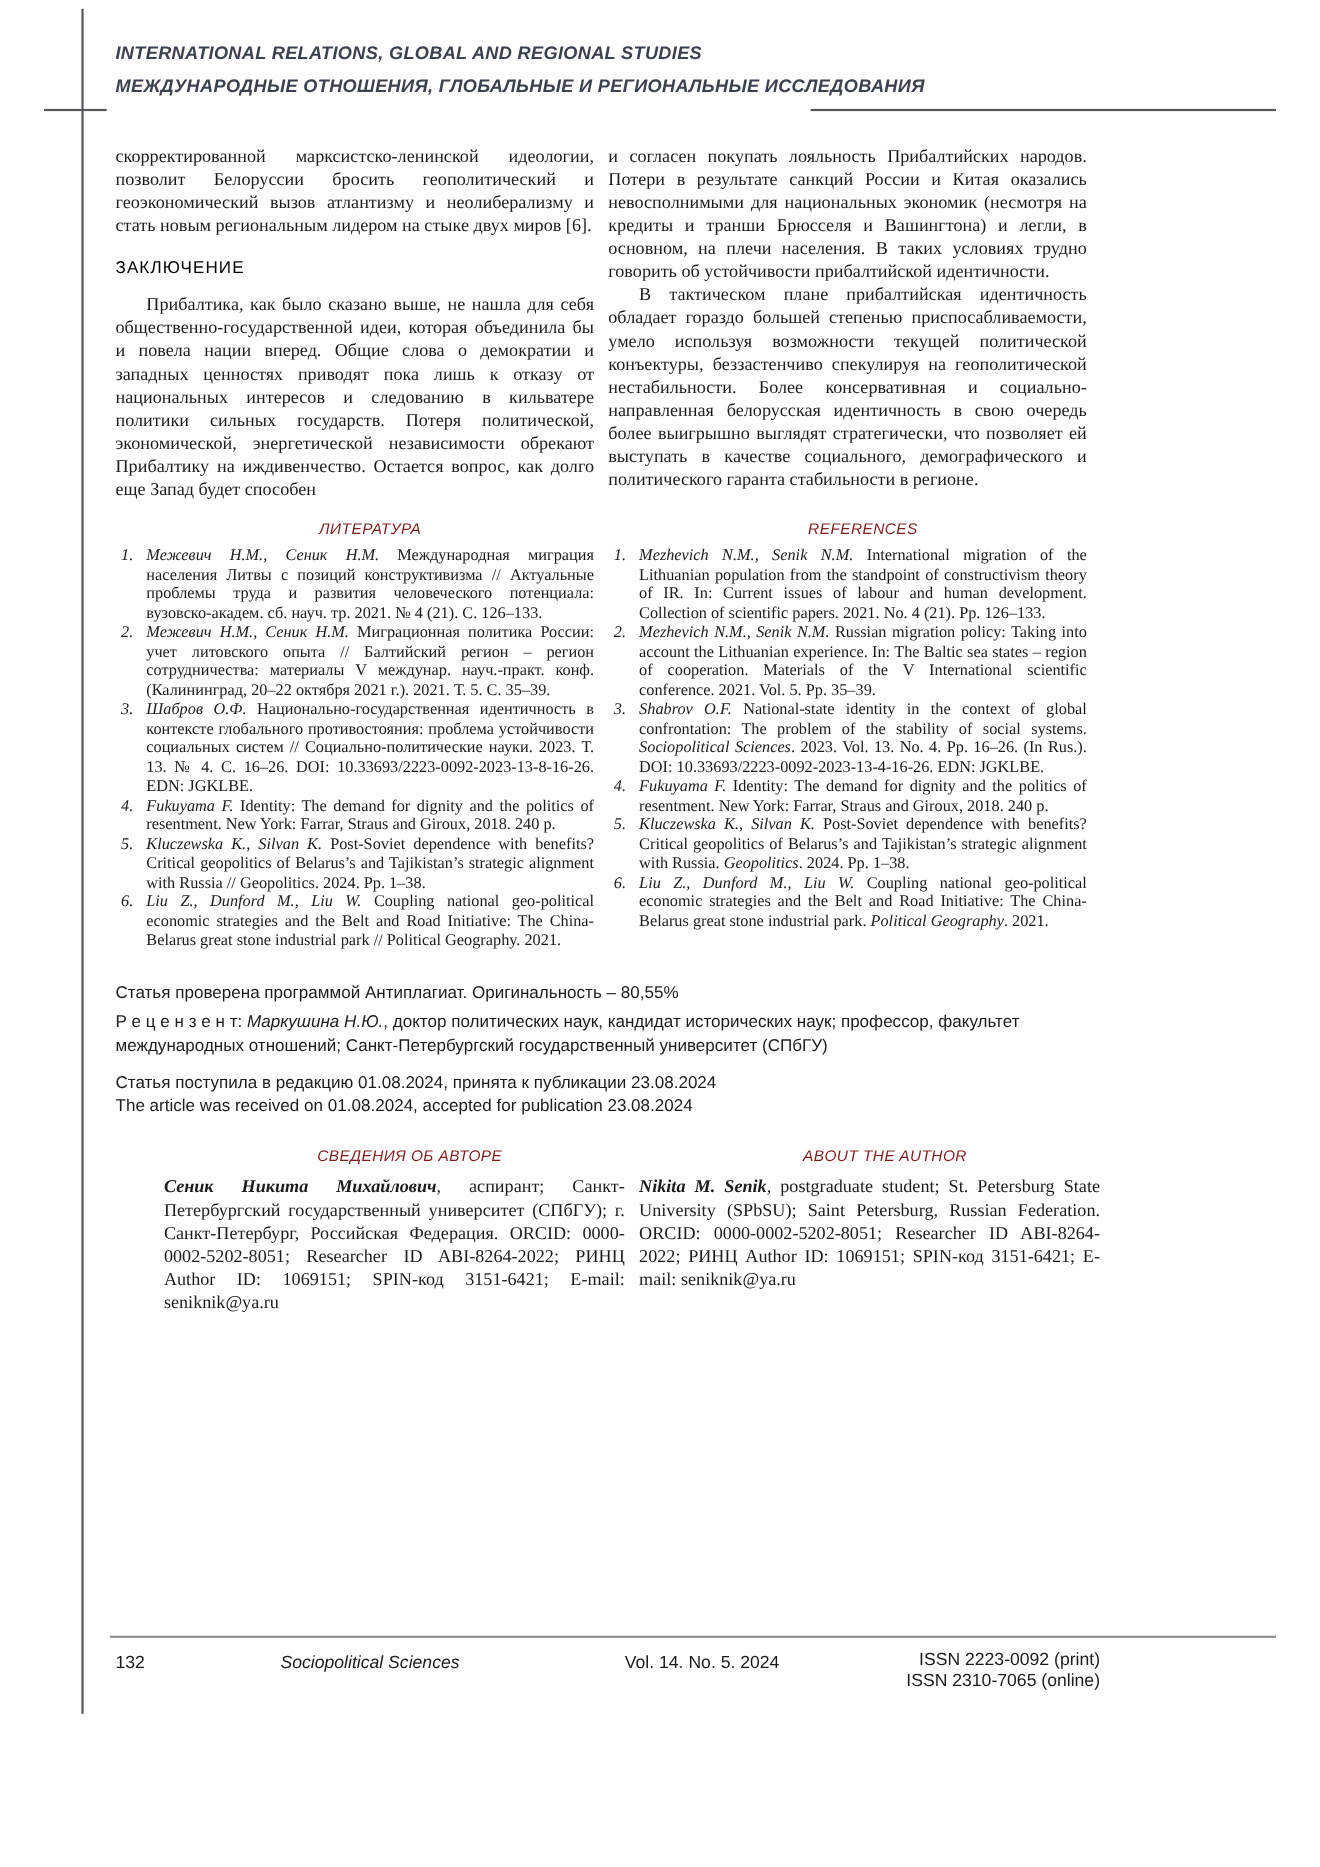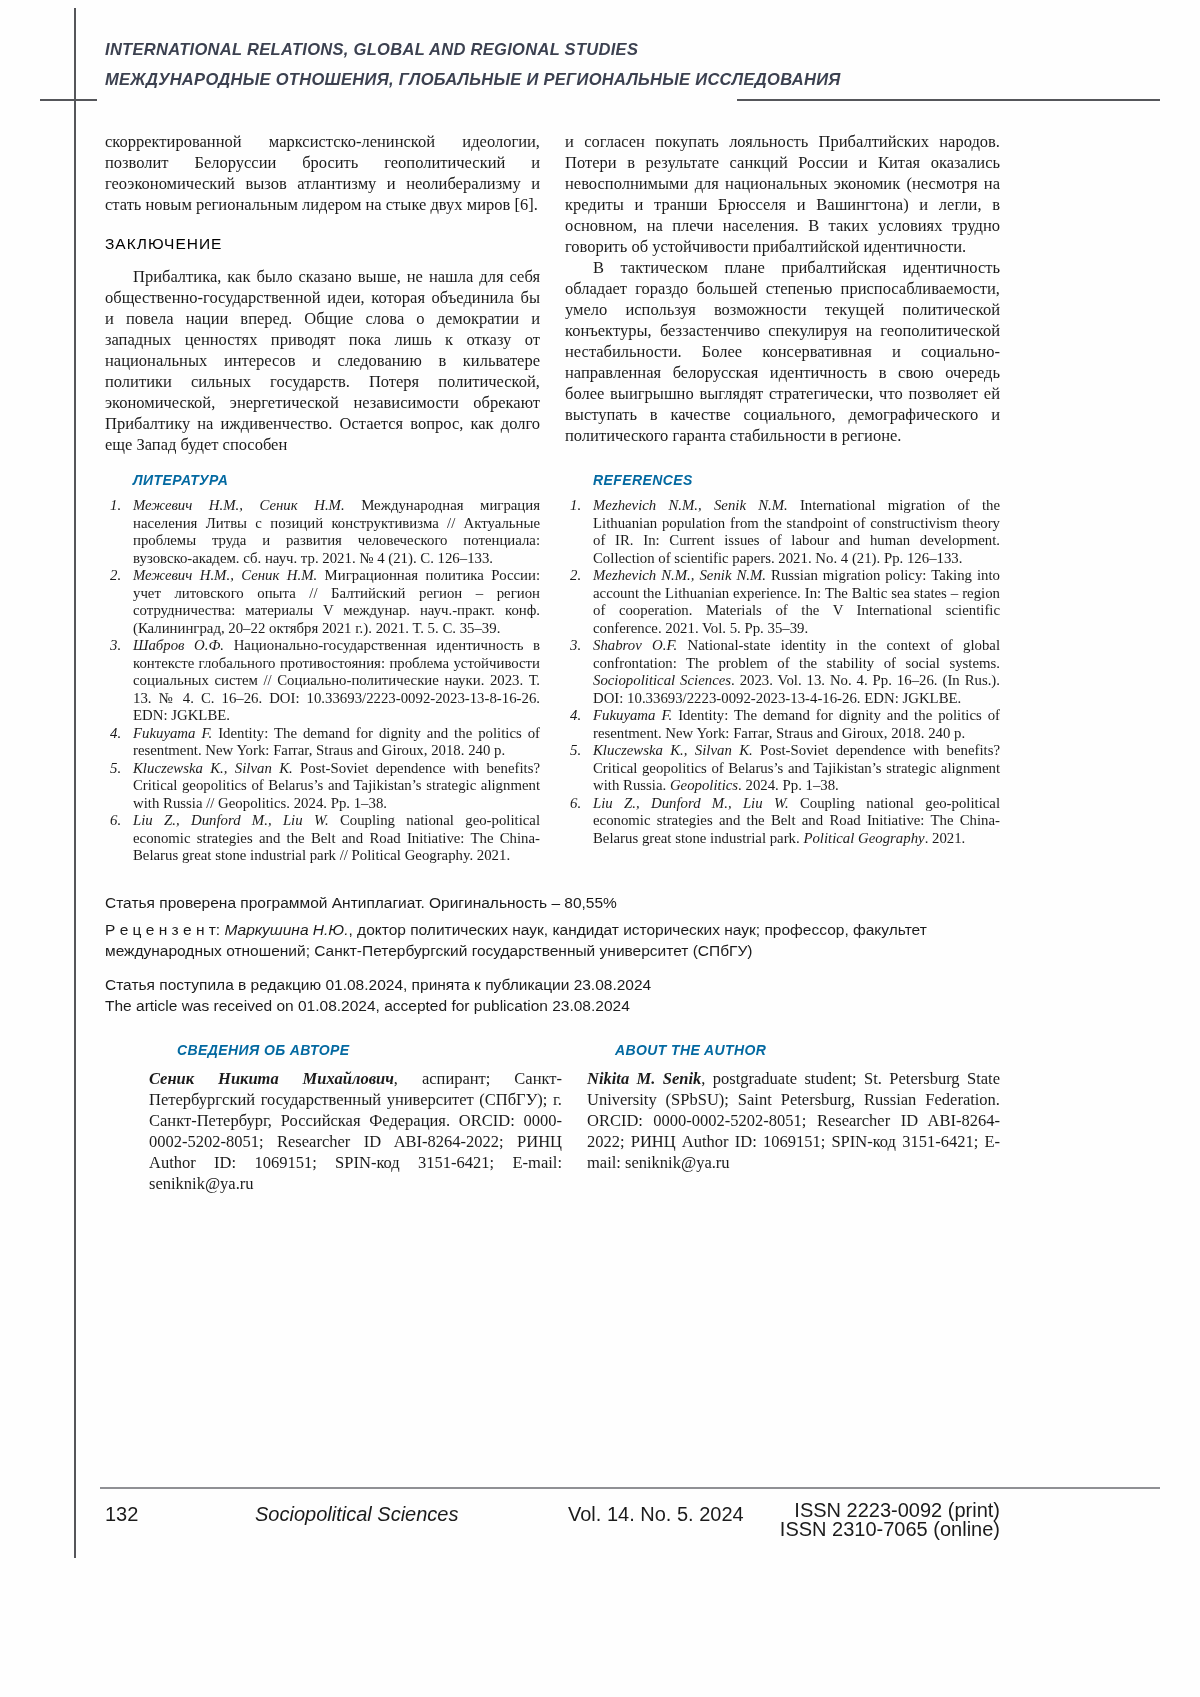--- a/index.html
+++ b/index.html
@@ -11,49 +11,49 @@
   .vline { position:absolute; left:74px; top:8px; width:2px; height:1550px; background:#55565a; }
   .rule { position:absolute; height:2px; background:#55565a; }
   .rule-top-left { left:40px; top:99px; width:57px; }
   .rule-top-right { left:737px; top:99px; width:423px; }
   .running-head {
     position:absolute; left:105px; top:34px; width:800px;
     font-family:"Liberation Sans", sans-serif; font-style:italic; font-weight:bold;
     font-size:16.5px; line-height:30px; color:#3c4150; letter-spacing:0.3px;
   }
   .content { position:absolute; left:105px; top:131px; width:895px; }
-  .cols { display:flex; gap:25px; }
+  .cols { display:flex; gap:13px; }
   .col { width:435px; }
   .body-p { font-size:16.5px; line-height:21px; text-align:justify; hyphens:auto; }
   .indent { text-indent:28px; }
   .section-heading {
     font-family:"Liberation Sans", sans-serif; font-weight:400; font-size:15.5px;
     letter-spacing:1px; color:#000000; margin:20px 0 13px 0;
   }
   .lit { margin-top:17px; }
   .lit-heading {
-    font-family:"Liberation Sans", sans-serif; font-style:italic; font-weight:700;
-    font-size:14px; letter-spacing:0.4px; color:#0369a1; margin:0 0 9px 28px;
+    font-family:"Liberation Sans", sans-serif; font-style:italic; font-weight:400;
+    font-size:14px; letter-spacing:0.4px; color:#7f1d1d; margin:0 0 9px 28px;text-align:center;
   }
   .ref-list { list-style:none; counter-reset:refc; font-size:14.8px; line-height:17.5px; }
   .ref-list li {
     counter-increment:refc; position:relative; padding-left:28px;
     text-align:justify; hyphens:auto;
   }
   .ref-list li::before { content:counter(refc) "."; position:absolute; left:5px; font-style:italic; }
   .seg-i { font-style:italic; }
   .seg-b { font-weight:bold;font-style:italic; }
   .seg-bi { font-weight:bold; font-style:italic; }
   .meta { margin-top:27px; font-family:"Liberation Sans", sans-serif; font-size:15.5px; line-height:21px; color:#1b1b1b; }
   .meta .reviewer { margin-top:6px; width:895px; }
   .dates-block { margin-top:13px; }
   .about { margin-top:26px;margin-left:44px; }
   .about-h { margin-bottom:10px; }
   .footer-rule { position:absolute; left:100px; top:1487px; width:1060px; height:2px; background:#8f9094; }
-  .f-item { position:absolute; top:1503px; font-family:"Liberation Sans", sans-serif; font-size:20px; color:#1b1b1b; }
+  .f-item { position:absolute; top:1503px; font-family:"Liberation Sans", sans-serif; font-size:16px; color:#1b1b1b; }
   .f-page { left:105px; }
   .f-journal { left:255px; font-style:italic; }
   .f-vol { left:568px; }
   .f-issn { right:200px; top:1501px; text-align:right; line-height:18.5px; }
   .f-issn span { display:block; }
 </style>
 </head>
 <body>
 
 <div class="page">

